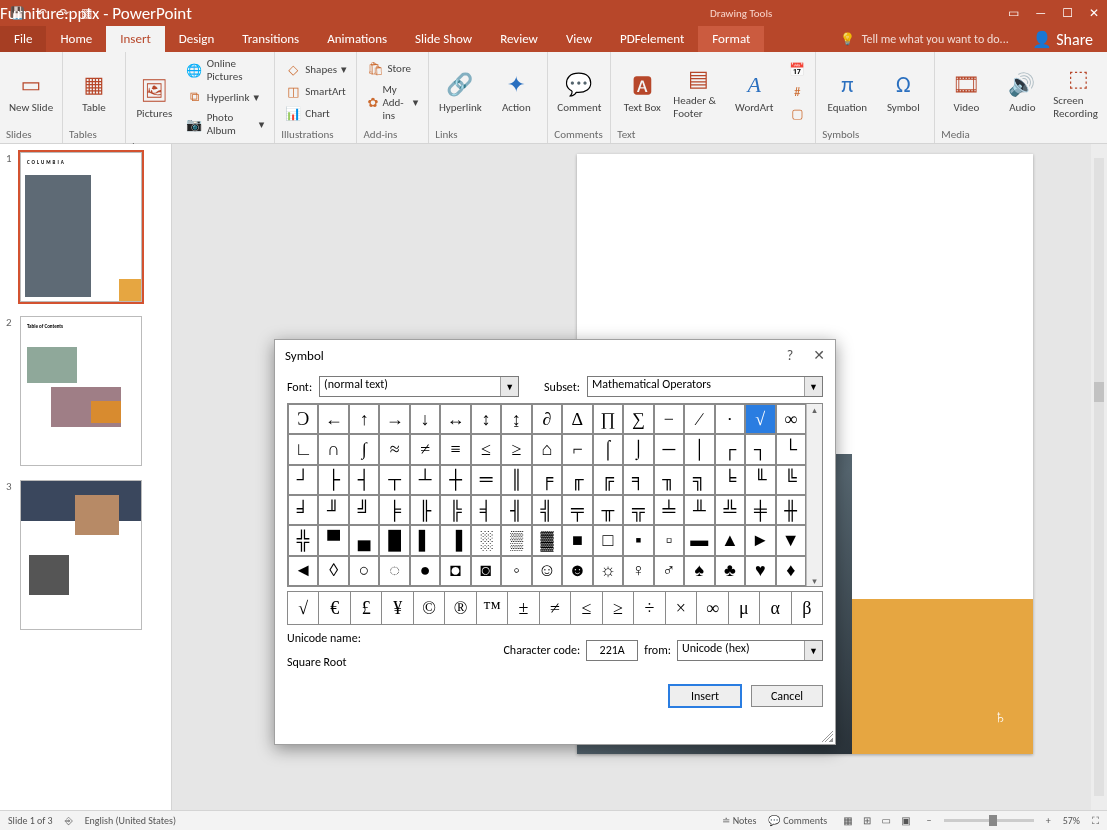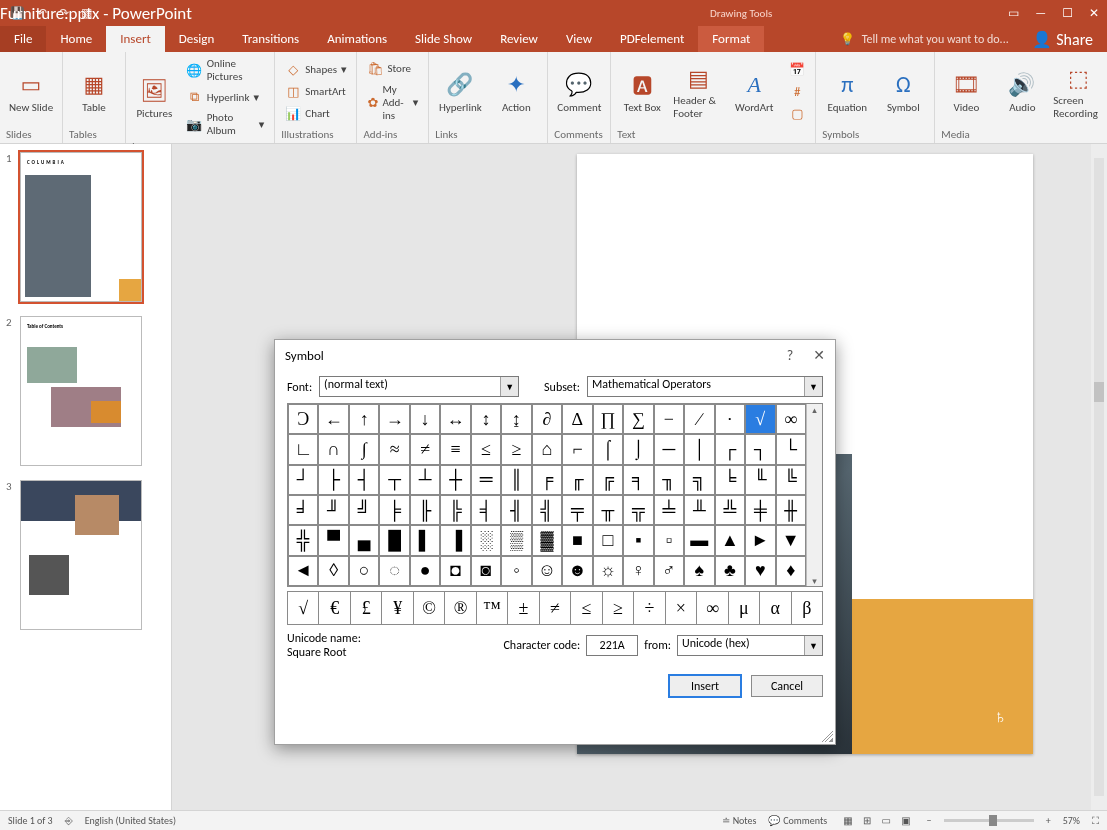--- a/index.html
+++ b/index.html
@@ -504,21 +504,21 @@
           <div class="rcell">×</div>
           <div class="rcell">∞</div>
           <div class="rcell">μ</div>
           <div class="rcell">α</div>
           <div class="rcell">β</div>
         </div>
 
       <div class="row" style="justify-content:space-between">
         <div>
           <div>Unicode name:</div>
-          <div style="margin-top:0">Square Root</div>
+          <div style="margin-top:10px">Square Root</div>
         </div>
         <div style="display:flex;align-items:center;gap:6px">
           <label><span>Character code:</span></label>
           <input class="txtinput" value="221A" style="">
           <label><span>from:</span></label>
           <div class="combo" style="width:146px;flex:none">
               <span>Unicode (hex)</span>
               <span class="arr">▼</span>
             </div>
         </div>

